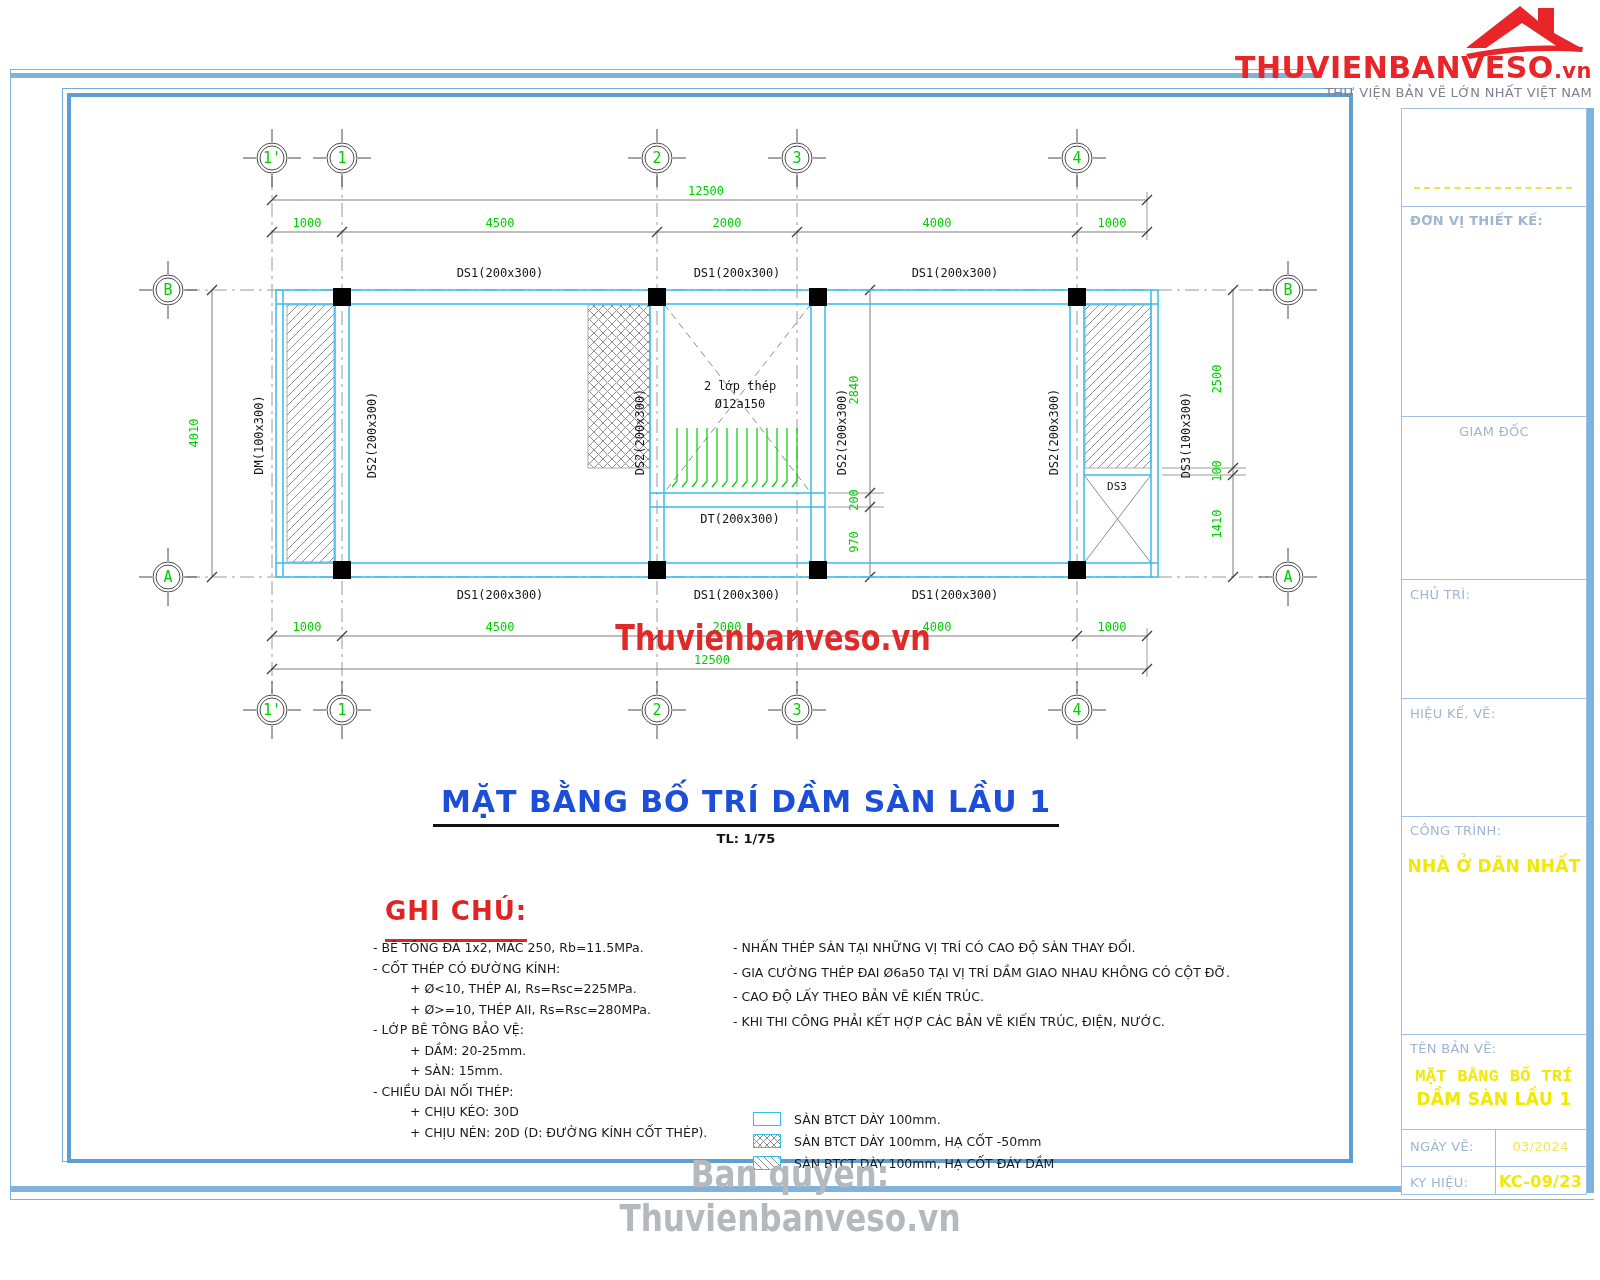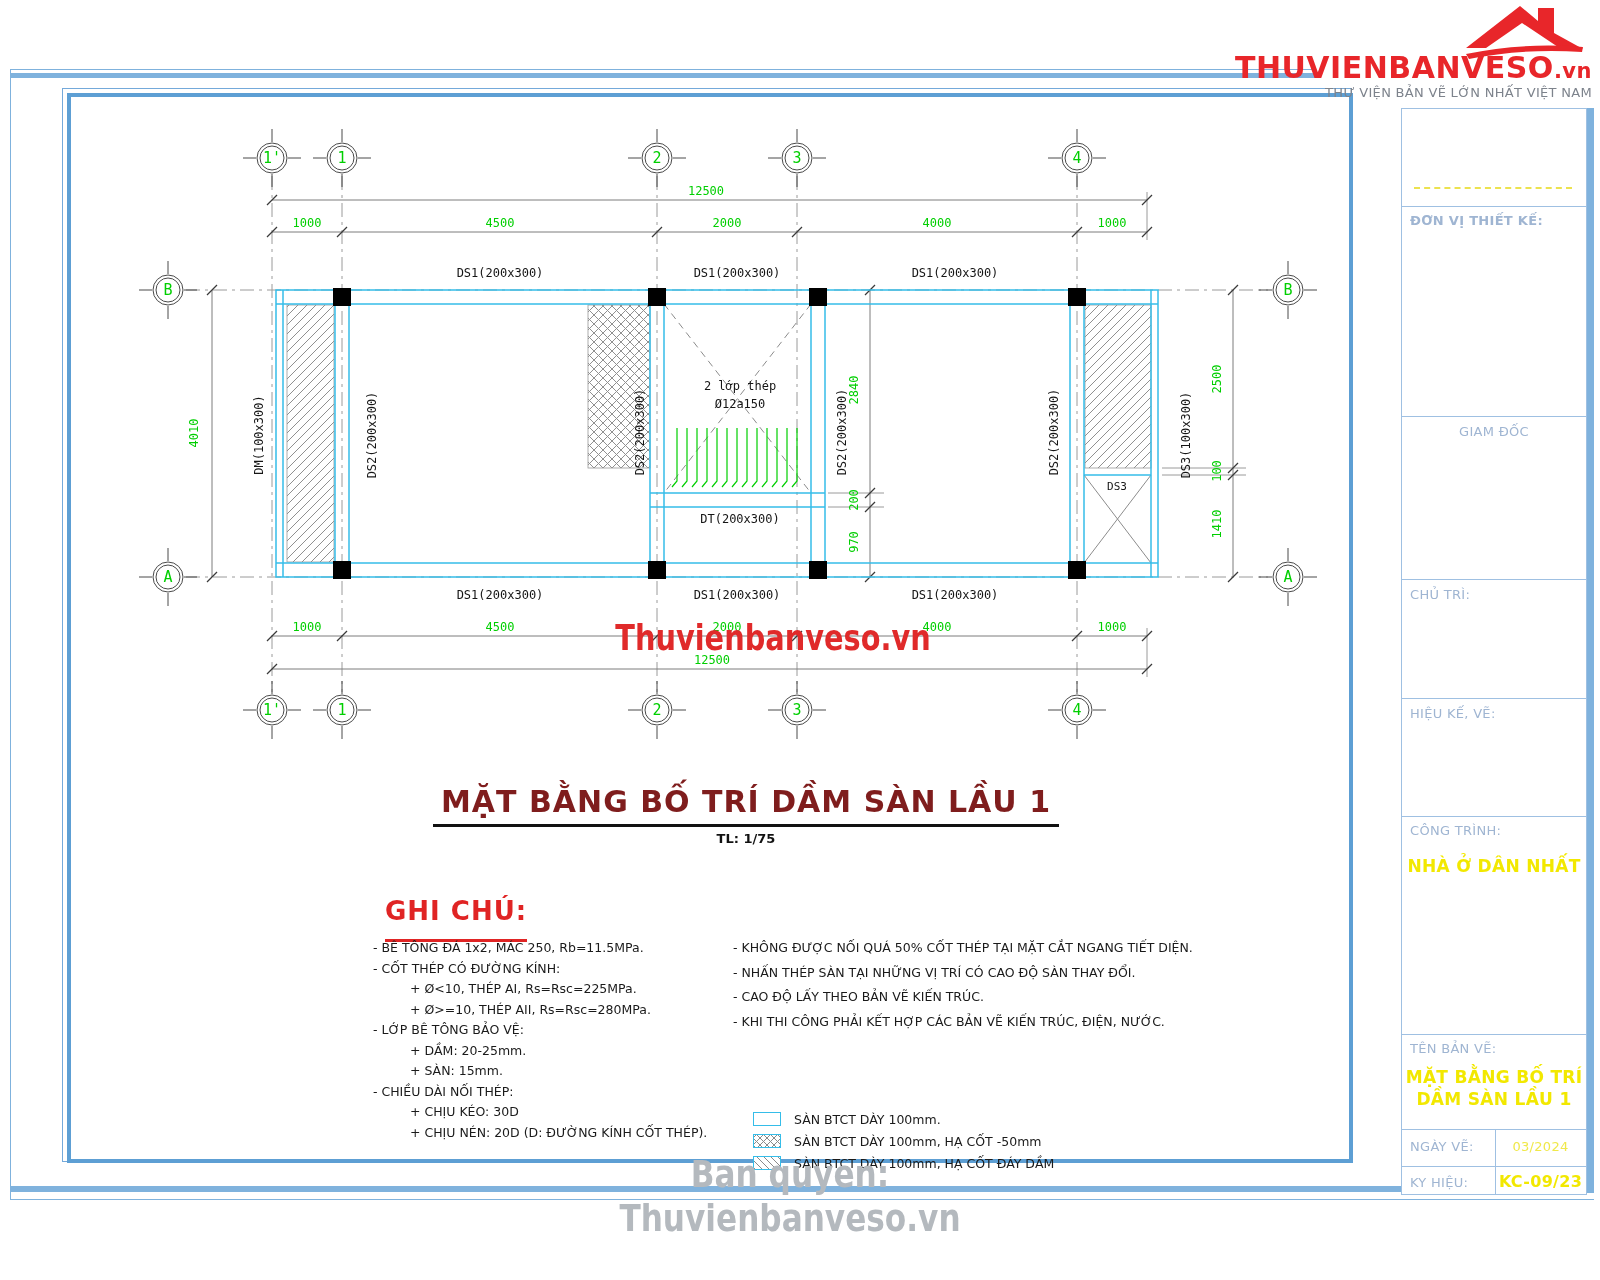--- a/index.html
+++ b/index.html
@@ -39,21 +39,21 @@
   .xg{stroke:#8c8c8c;stroke-width:1;}
   .rb{stroke:#00cf00;stroke-width:1.2;fill:none;}
   .bubc{stroke:#4a4a4a;stroke-width:1;fill:none;}
   .bt{fill:#00cf00;font:15px "DejaVu Sans Mono",monospace;text-anchor:middle;}
   .gd{fill:#00cf00;font:12px "DejaVu Sans Mono",monospace;text-anchor:middle;}
   .bl{fill:#151515;font:12px "DejaVu Sans Mono",monospace;text-anchor:middle;}
   .bls{fill:#151515;font:11px "DejaVu Sans Mono",monospace;text-anchor:middle;}
 
   
   #plan-title{position:absolute;left:421px;top:784px;width:650px;text-align:center;z-index:3;}
-  #plan-title span{display:inline-block;font-size:30px;font-weight:bold;letter-spacing:1px;color:#7f1d1d;
+  #plan-title span{display:inline-block;font-size:30px;font-weight:bold;letter-spacing:1px;color:#1d4ed8;
                    border-bottom:3px solid #111;padding:0 8px 5px;}
   #plan-scale{position:absolute;left:421px;top:831px;width:650px;text-align:center;font-size:13px;font-weight:bold;color:#111;z-index:3;}
 
   
   #notes-heading{position:absolute;left:385px;top:896px;z-index:3;}
   #notes-heading span{display:inline-block;color:#e02424;font-size:26px;font-weight:bold;letter-spacing:1px;
                       border-bottom:3px solid #e02424;padding-bottom:13px;}
   #notes-left{position:absolute;left:373px;top:938px;z-index:3;color:#1a1a1a;font-size:12.5px;line-height:20.5px;white-space:nowrap;}
   .n1{padding-left:37px;}
   #notes-right{position:absolute;left:733px;top:936px;z-index:3;color:#1a1a1a;font-size:12.5px;line-height:24.7px;white-space:nowrap;}
@@ -307,22 +307,22 @@
   <div class="nl n1">+ Ø&lt;10, THÉP AI, Rs=Rsc=225MPa.</div>
   <div class="nl n1">+ Ø&gt;=10, THÉP AII, Rs=Rsc=280MPa.</div>
   <div class="nl n0">- LỚP BÊ TÔNG BẢO VỆ:</div>
   <div class="nl n1">+ DẦM: 20-25mm.</div>
   <div class="nl n1">+ SÀN: 15mm.</div>
   <div class="nl n0">- CHIỀU DÀI NỐI THÉP:</div>
   <div class="nl n1">+ CHỊU KÉO: 30D</div>
   <div class="nl n1">+ CHỊU NÉN: 20D (D: ĐƯỜNG KÍNH CỐT THÉP).</div>
 </div>
 <div id="notes-right">
-  <div class="nr">- KHÔNG ĐƯỢC NỐI QUÁ 50% CỐT THÉP TẠI MẶT CẮT NGANG TIẾT DIỆN.</div>
   <div class="nr">- NHẤN THÉP SÀN TẠI NHỮNG VỊ TRÍ CÓ CAO ĐỘ SÀN THAY ĐỔI.</div>
+  <div class="nr">- GIA CƯỜNG THÉP ĐAI Ø6a50 TẠI VỊ TRÍ DẦM GIAO NHAU KHÔNG CÓ CỘT ĐỠ.</div>
   <div class="nr">- CAO ĐỘ LẤY THEO BẢN VẼ KIẾN TRÚC.</div>
   <div class="nr">- KHI THI CÔNG PHẢI KẾT HỢP CÁC BẢN VẼ KIẾN TRÚC, ĐIỆN, NƯỚC.</div>
 </div>
 <div id="legend">
   <div class="lg-row">
     <span class="sw"></span>
     <span class="lg-label">SÀN BTCT DÀY 100mm.</span>
   </div>
   <div class="lg-row">
     <span class="sw sw2"></span>
@@ -346,21 +346,21 @@
   <div class="sb-line" style="top:1057px;"></div>
   <div class="sb-vline" style="left:93px;top:1020px;height:65px;"></div>
 
   <div class="sb-label" style="left:8px;top:104px;font-weight:bold;">ĐƠN VỊ THIẾT KẾ:</div>
   <div class="sb-label sb-center" style="top:315px;">GIAM ĐỐC</div>
   <div class="sb-label" style="left:8px;top:478px;">CHỦ TRÌ:</div>
   <div class="sb-label" style="left:8px;top:597px;">HIỆU KẾ, VẼ:</div>
   <div class="sb-label" style="left:8px;top:714px;">CÔNG TRÌNH:</div>
   <div class="sb-label sb-center sb-yellow" style="top:747px;font-size:17px;">NHÀ Ở DÂN NHẤT</div>
   <div class="sb-label" style="left:8px;top:932px;">TÊN BẢN VẼ:</div>
-  <div class="sb-label sb-center sb-yellow" style="top:958px;font-size:17px;">MẶT BẰNG BỐ TRÍ</div>
+  <div class="sb-label sb-center sb-yellow" style="top:958px;font-size:17px;font-family:Liberation Mono, monospace;">MẶT BẰNG BỐ TRÍ</div>
   <div class="sb-label sb-center sb-yellow" style="top:980px;font-size:17px;">DẦM SÀN LẦU 1</div>
   <div class="sb-label" style="left:8px;top:1030px;">NGÀY VẼ:</div>
   <div class="sb-label" style="left:93px;width:91px;top:1030px;text-align:center;color:#f0e84a;">03/2024</div>
   <div class="sb-label" style="left:8px;top:1066px;">KY HIỆU:</div>
   <div class="sb-label sb-yellow" style="left:93px;width:91px;top:1063px;text-align:center;font-size:16px;">KC-09/23</div>
 </div>
 
 <div id="wm-center">Thuvienbanveso.vn</div>
 <div id="wm-bottom">Ban quyen: Thuvienbanveso.vn</div>
 

